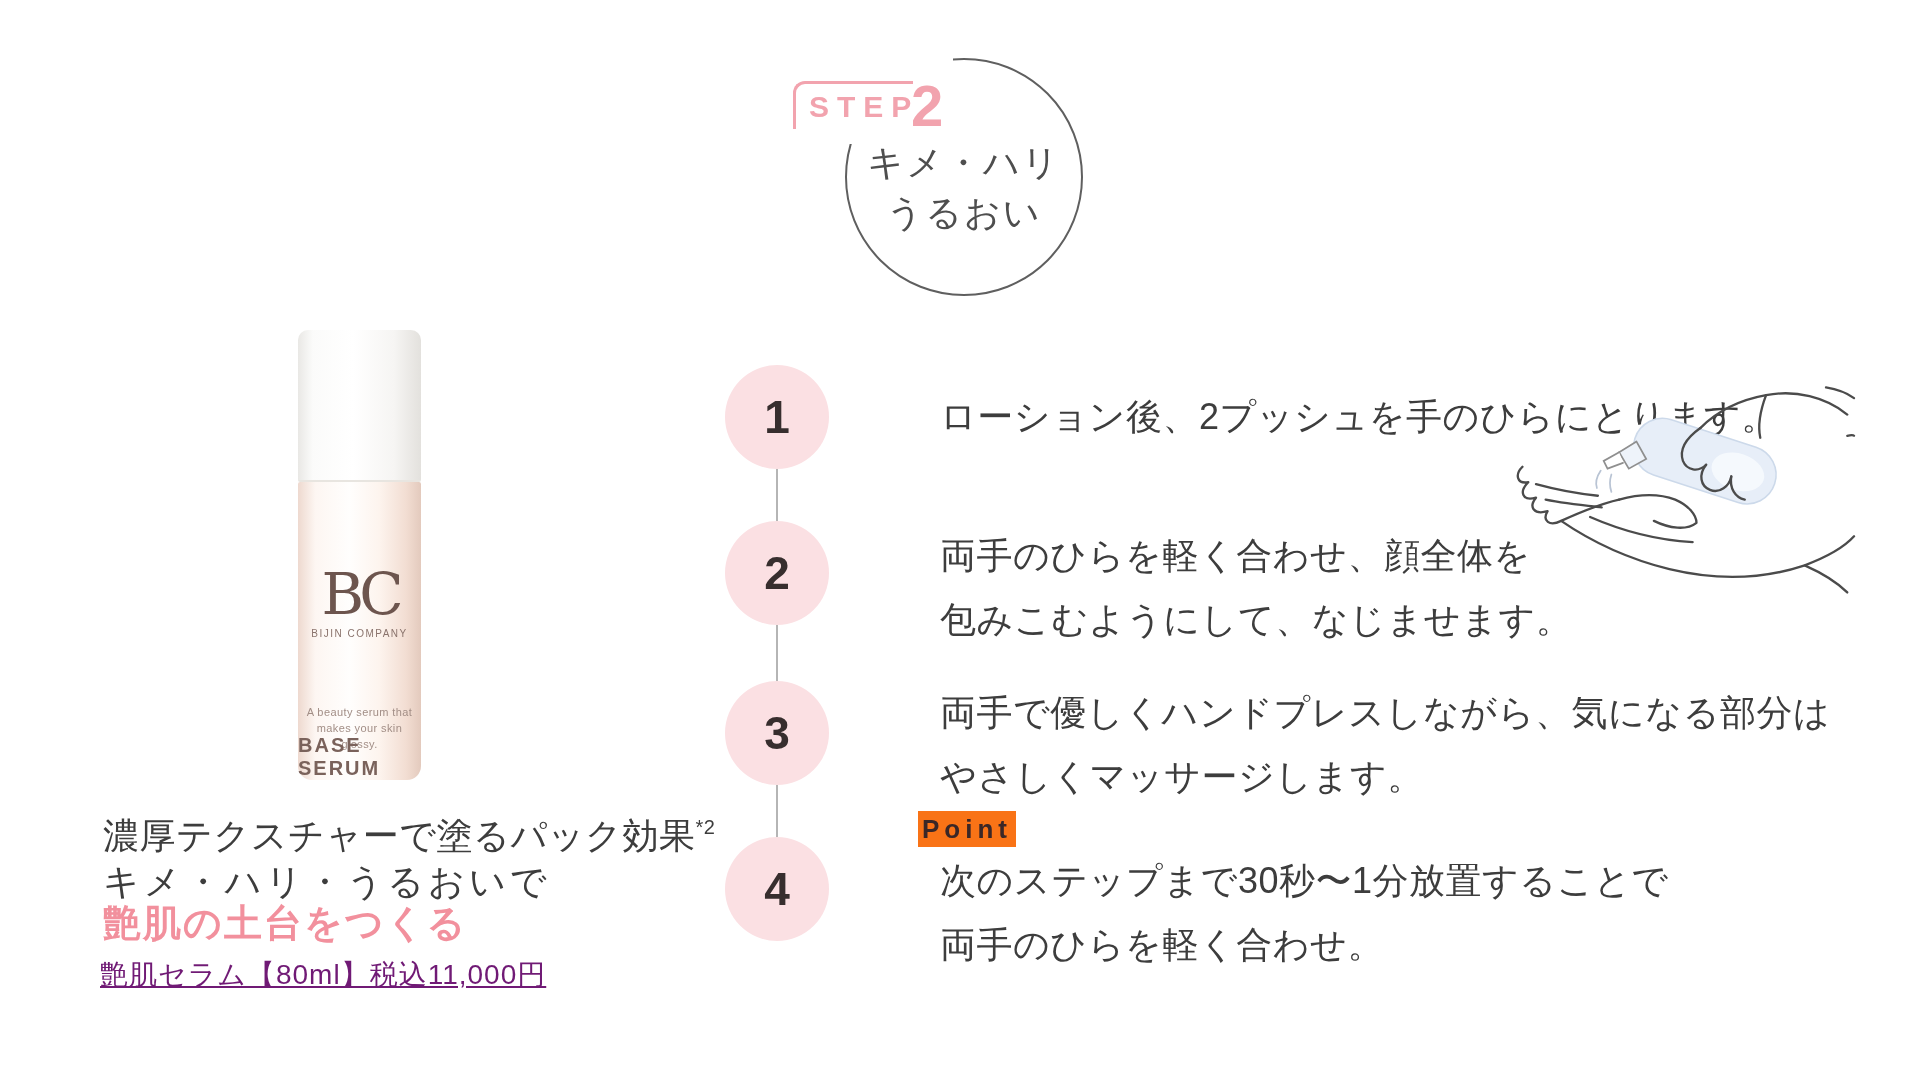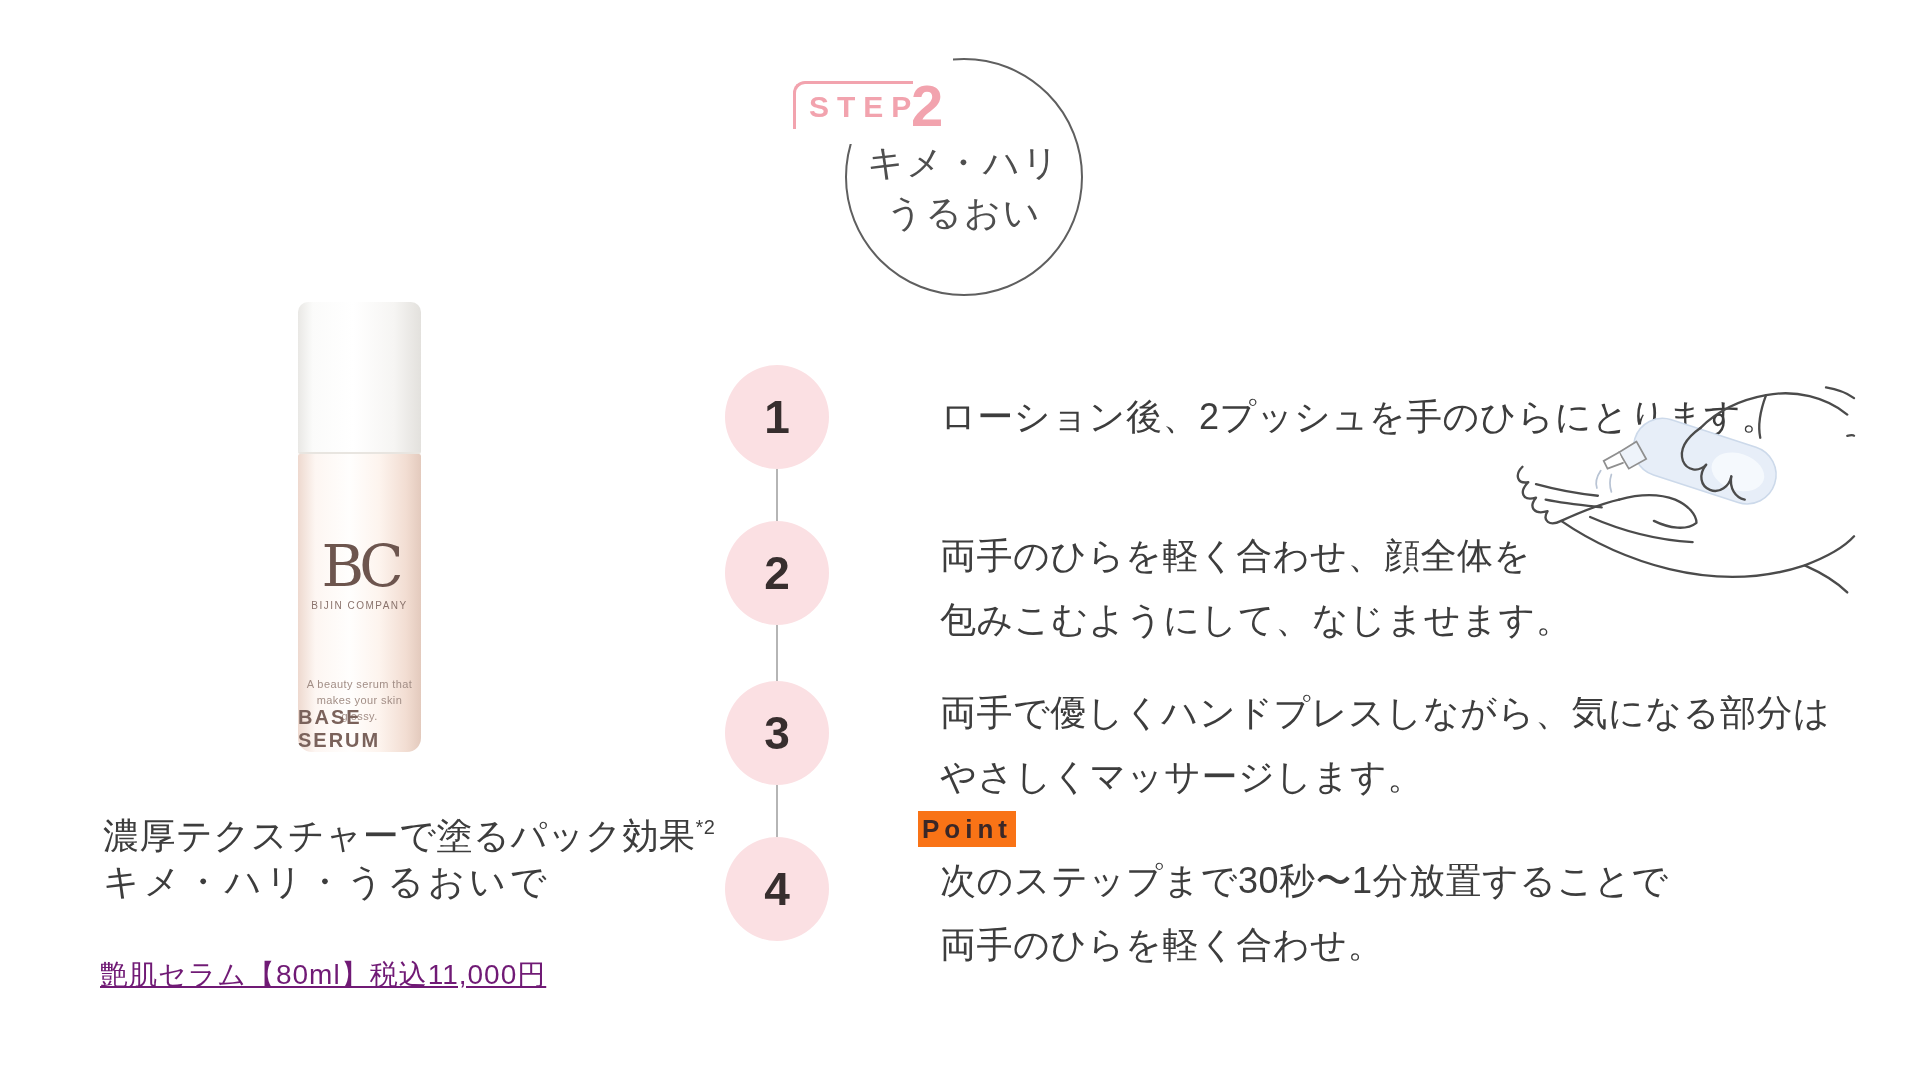--- a/index.html
+++ b/index.html
@@ -3,21 +3,21 @@
 <meta charset="utf-8">
 <style>
   * { margin:0; padding:0; box-sizing:border-box; }
   html,body { background:#ffffff; }
   body { font-family:"Liberation Sans","DejaVu Sans",sans-serif; color:#3d3d3d; }
   .page { position:relative; width:1920px; height:1072px; background:#ffffff; overflow:hidden; }
 
   
   .product-title { position:absolute; left:238px; top:203px; font-size:42px; letter-spacing:3px; color:#333333; font-weight:400; }
 
-  .bottle { position:absolute; left:266px; top:302px; width:155px; height:452px;padding-left:32px; }
+  .bottle { position:absolute; left:266px; top:330px; width:155px; height:452px;padding-left:32px; }
   .bottle-cap { position:relative; width:100%; height:152px;
     background:linear-gradient(90deg,#e9e8e5 0%,#fbfbfa 12%,#ffffff 45%,#f6f5f3 78%,#e3e1dd 100%);
     border-radius:10px 10px 2px 2px; border-bottom:2px solid #e8e5e0; }
   .bottle-body { position:relative; width:100%; height:298px;
     background:linear-gradient(90deg,#eed9cf 0%,#fdf6f2 14%,#fffefd 42%,#fdf4ee 66%,#f2ddd2 88%,#e3cabd 100%);
     border-radius:2px 2px 14px 14px; }
   .bottle-logo { position:absolute; top:78px; width:100%; text-align:center;
     font-family:"DejaVu Serif","Liberation Serif",serif; font-size:58px; letter-spacing:-6px; color:#6d554e; }
   .bottle-brand { position:absolute; top:146px; width:100%; text-align:center;
     font-size:10px; letter-spacing:1.5px; color:#8a736c; }
@@ -70,20 +70,21 @@
       <div class="bottle-tagline">
         <div>A beauty serum that</div>
         <div>makes your skin glossy.</div>
       </div>
       <div class="bottle-label">BASE SERUM</div>
     </div>
   </div>
 
   <div class="copy-line1"><span>濃厚テクスチャーで塗るパック効果</span><sup>*2</sup></div>
   <div class="copy-line2">キメ・ハリ・うるおいで</div>
+  <div class="copy-line3">艶肌の土台をつくる</div>
   <div class="price-line">艶肌セラム【80ml】税込11,000円</div>
 
   <div class="benefit-circle"></div>
   <div class="label-mask"></div>
   <div class="step-bracket"></div>
   <div class="step-label">STEP</div>
   <div class="step-number">2</div>
   <div class="benefit-text">
     <div>キメ・ハリ</div>
     <div>うるおい</div>

